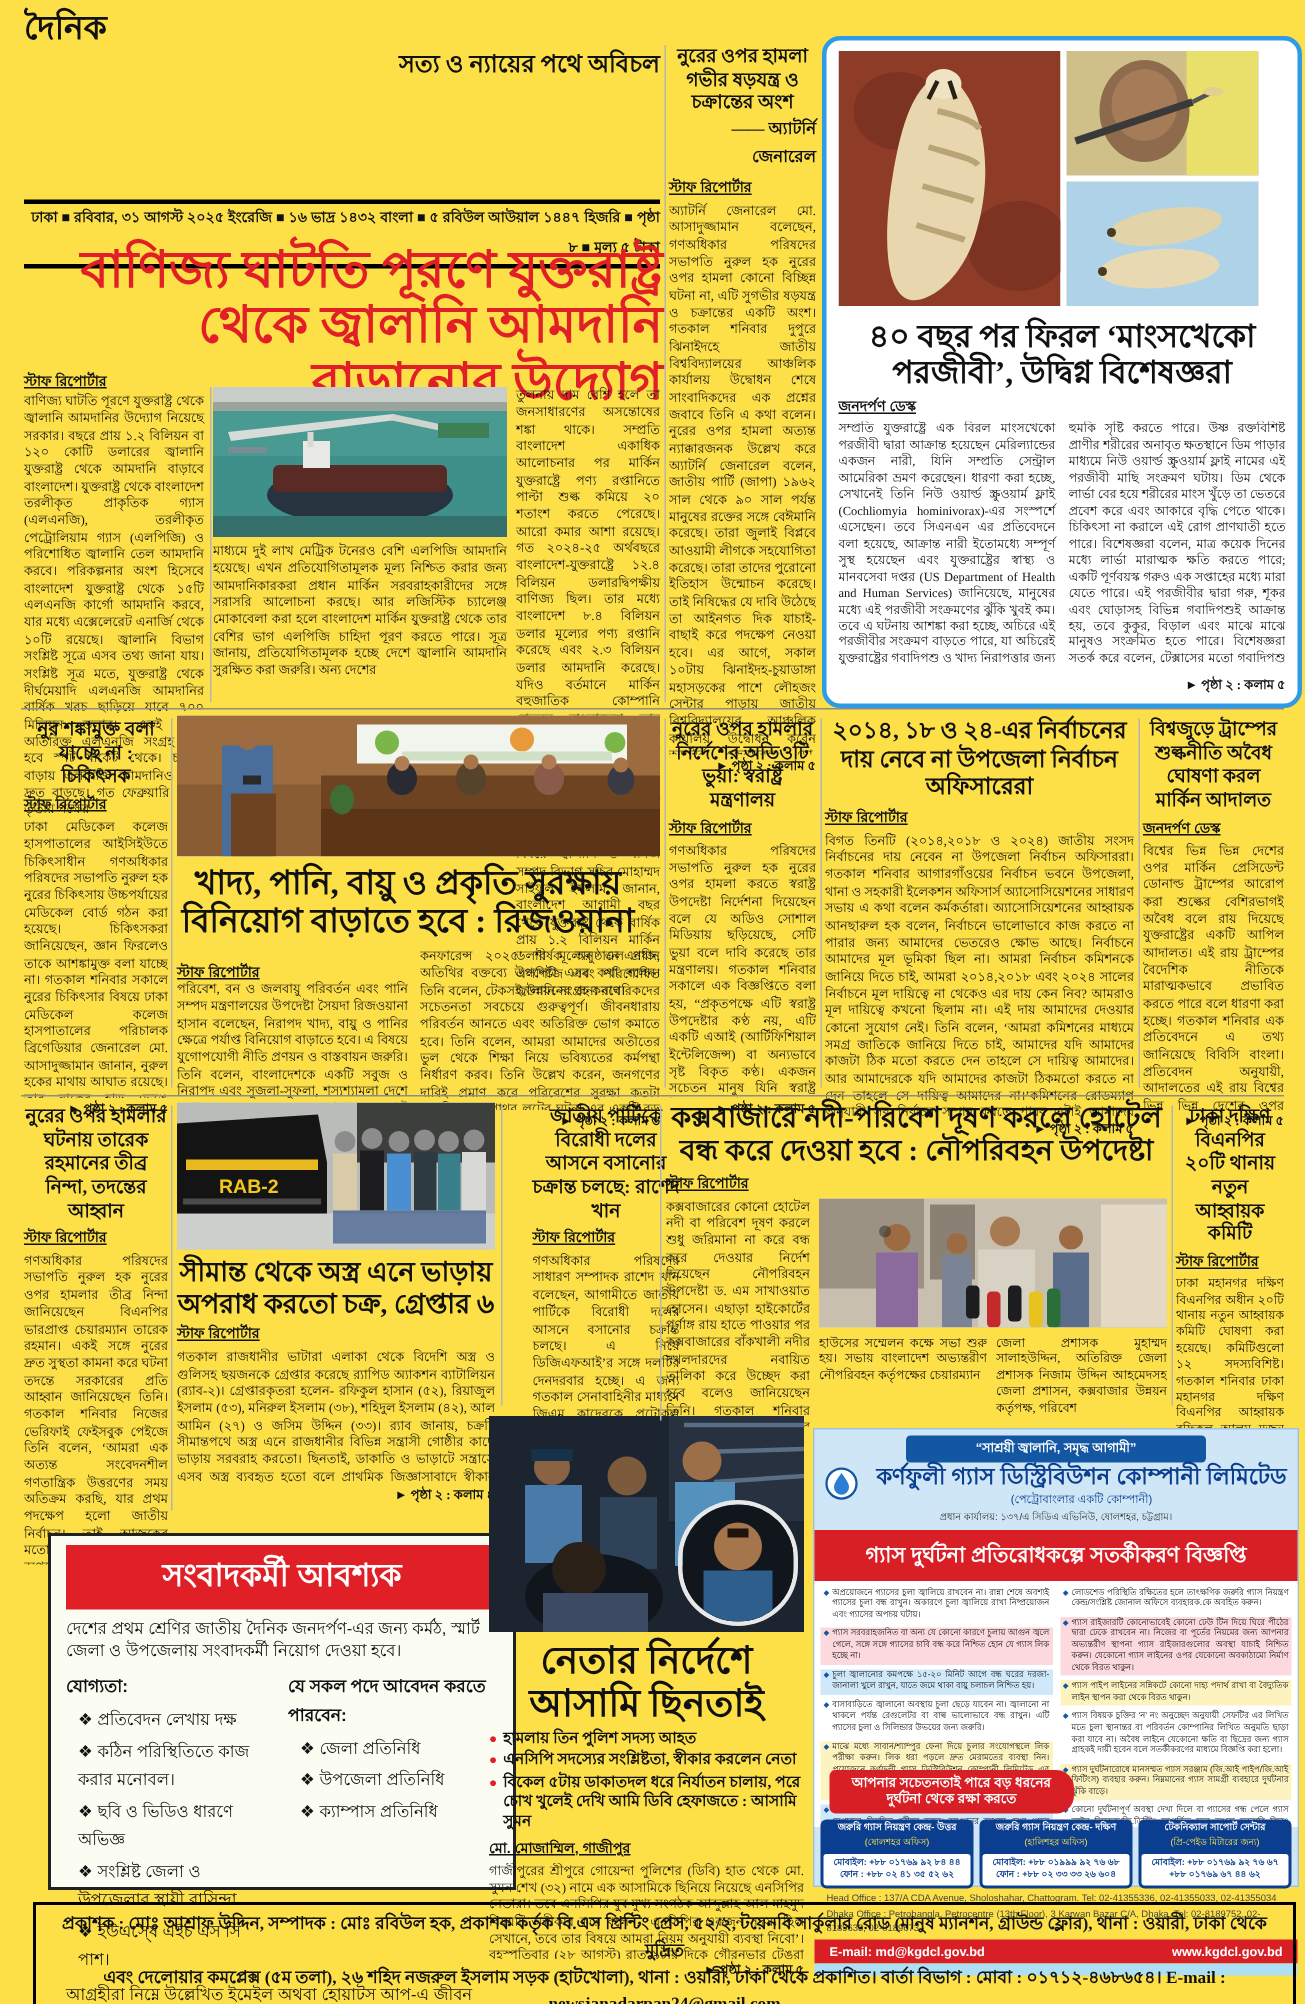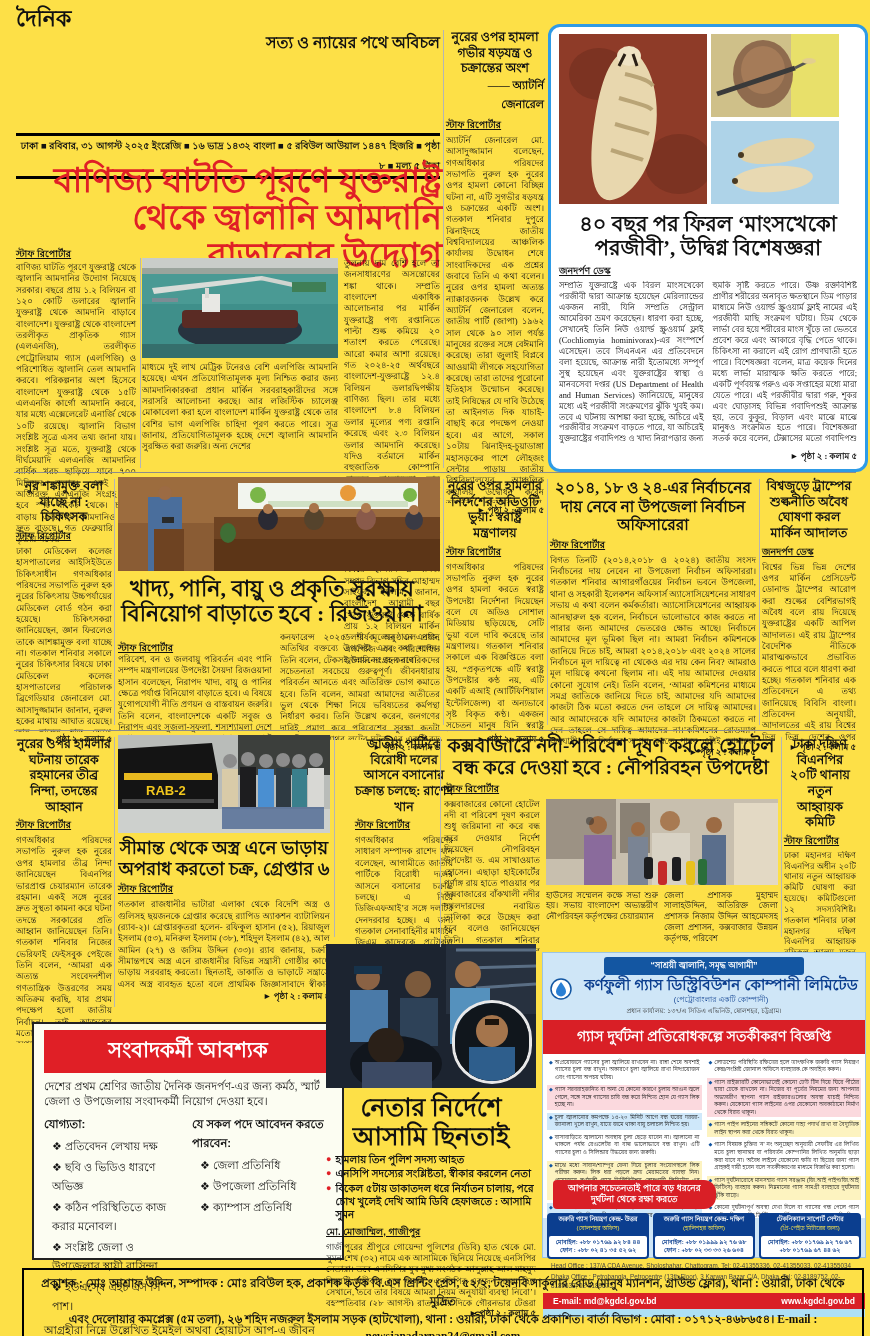--- a/index.html
+++ b/index.html
@@ -311,22 +311,22 @@
   </div>
 
   <div class="abs recruit" style="left:32px;top:1022px;width:288px;height:218px;">
     <div class="recruit-title">সংবাদকর্মী আবশ্যক</div>
     <p>দেশের প্রথম শ্রেণির জাতীয় দৈনিক জনদর্পণ-এর জন্য কর্মঠ, স্মার্ট জেলা ও উপজেলায় সংবাদকর্মী নিয়োগ দেওয়া হবে।</p>
     <div class="lists">
       <div class="col">
         <div class="lh">যোগ্যতা:</div>
         <ul>
           <li>❖ <span>প্রতিবেদন লেখায় দক্ষ</span></li>
+          <li>❖ <span>কঠিন পরিস্থিতিতে কাজ করার মনোবল।</span></li>
           <li>❖ <span>ছবি ও ভিডিও ধারণে অভিজ্ঞ</span></li>
-          <li>❖ <span>কঠিন পরিস্থিতিতে কাজ করার মনোবল।</span></li>
           <li>❖ <span>সংশ্লিষ্ট জেলা ও উপজেলার স্থায়ী বাসিন্দা</span></li>
           <li>❖ <span>ইউএস্ষে এইচ এস সি পাশ।</span></li>
         </ul>
       </div>
       <div class="col">
         <div class="lh">যে সকল পদে আবেদন করতে পারবেন:</div>
         <ul>
           <li>❖ <span>জেলা প্রতিনিধি</span></li>
           <li>❖ <span>উপজেলা প্রতিনিধি</span></li>
           <li>❖ <span>ক্যাম্পাস প্রতিনিধি</span></li>

